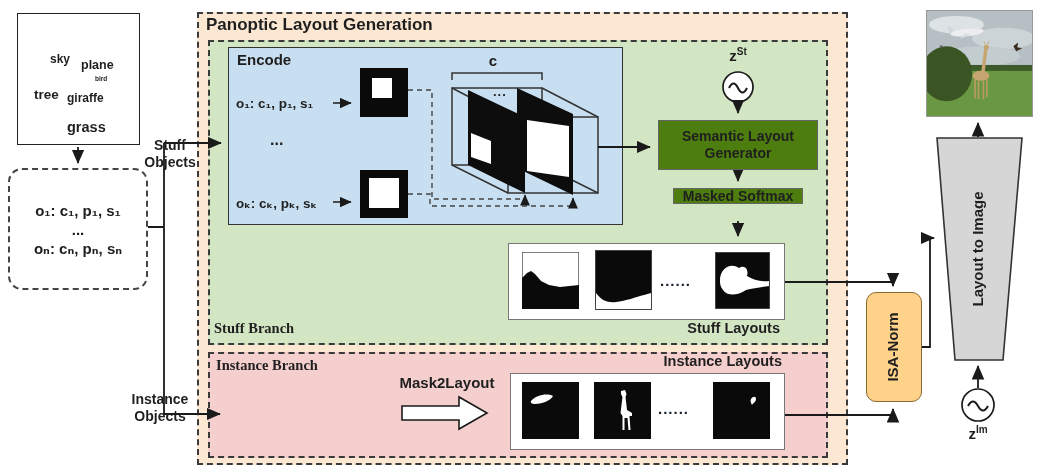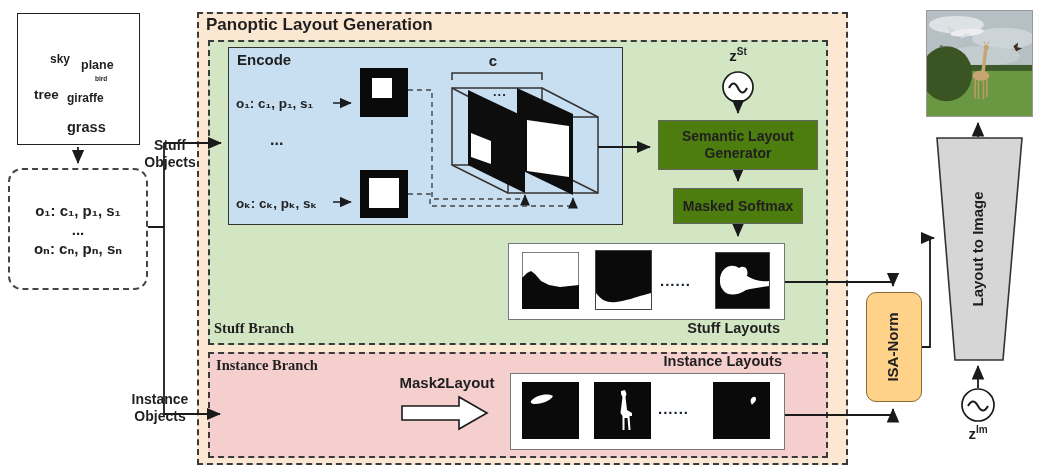--- a/index.html
+++ b/index.html
@@ -46,21 +46,21 @@
   .enc-ellipsis{left:270px;top:131px;font-size:16px;font-weight:bold;z-index:4;}
   .c-label{left:486px;top:52px;width:14px;font-size:15px;font-weight:bold;text-align:center;z-index:4;}
   .cube-ellipsis{left:493px;top:84px;font-size:13px;font-weight:bold;letter-spacing:1px;z-index:4;}
 
   .maskicon{background:#0a0a0a;z-index:4;}
   .maskicon .inner{position:absolute;background:#fff;}
 
   .graybox{background:#4d7c0f;border:1.4px solid #666;box-sizing:border-box;
     font-weight:bold;z-index:4;}
   .slg-box{left:658px;top:120px;width:160px;height:50px;font-size:14px;line-height:1.25;}
-  .ms-box{left:673px;top:188px;width:130px;height:36px;font-size:14px;}
+  .ms-box{left:673px;top:188px;width:130px;height:16px;font-size:14px;}
   .bbox-box{left:227px;top:387px;width:163px;height:51px;font-size:13.5px;line-height:1.3;}
 
   .noise-label{font-weight:bold;font-size:15px;text-align:center;z-index:4;white-space:nowrap;}
   .noise-label sup{font-size:10px;}
 
   .layout-container{background:#fff;border:1.2px solid #777;box-sizing:border-box;z-index:3;}
   .thumb{position:absolute;z-index:4;}
   .thumb svg{display:block;}
   .lay-dots{position:absolute;font-size:15px;font-weight:bold;letter-spacing:1px;z-index:4;color:#14202e;}
   .lay-label{font-weight:bold;font-size:14.5px;text-align:right;z-index:4;white-space:nowrap;}

